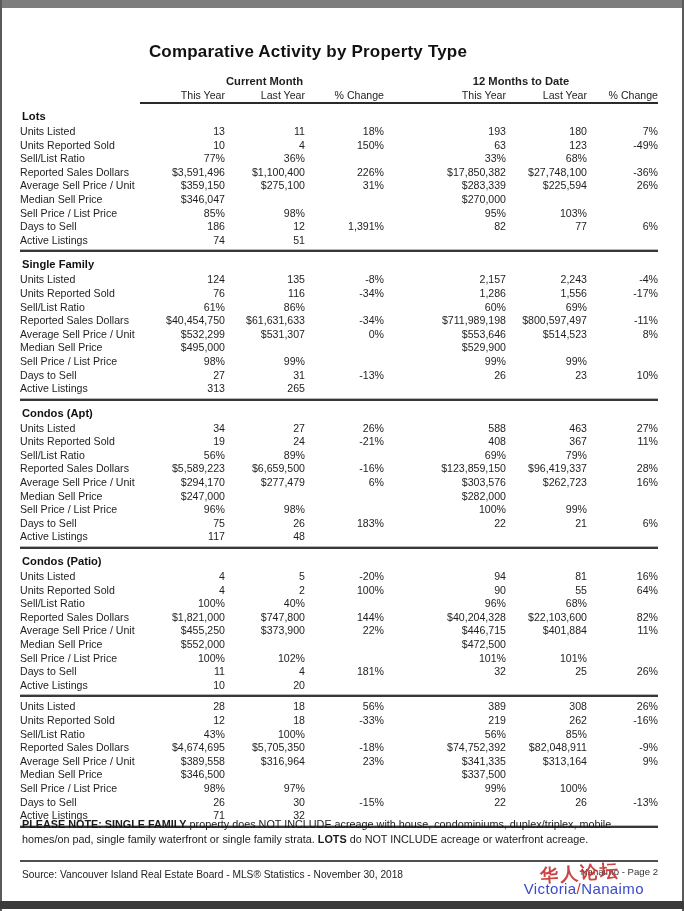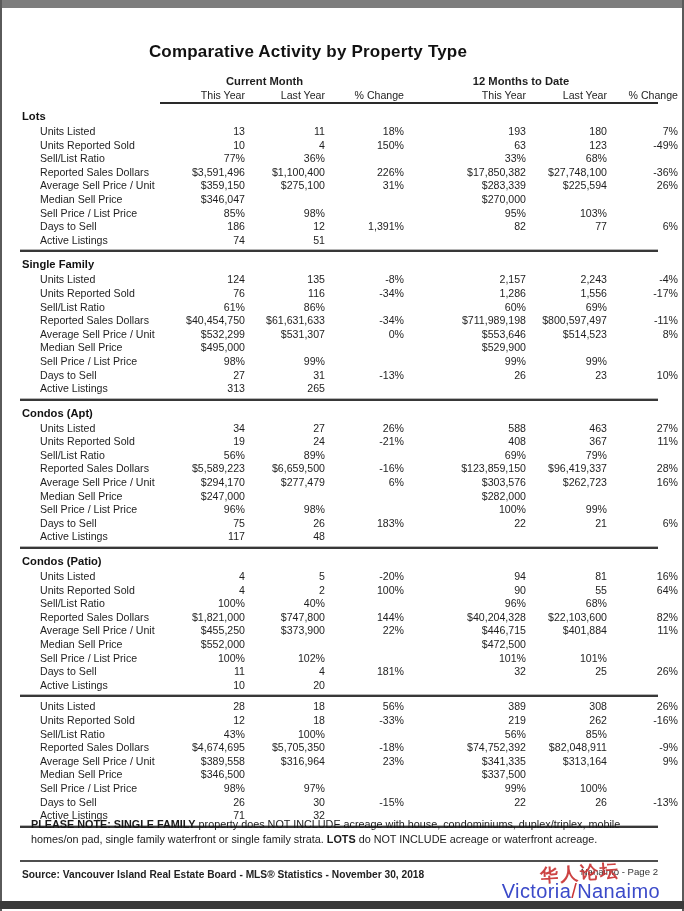--- a/index.html
+++ b/index.html
@@ -20,21 +20,20 @@
   }
 
   .report-table {
     position:absolute; top:75px; left:20px; width:638px;
     font-size:10.6px; color:#1e1e1e;
   }
   .grid-row {
     display:grid;
     grid-template-columns:125px 80px 80px 79px 122px 81px 71px;
     align-items:baseline;
-    margin-left:20px;
   }
   .grid-row .c { text-align:right; white-space:nowrap; }
   .grid-row .lbl { text-align:left; white-space:nowrap; }
 
   .group-header-row { display:grid; grid-template-columns:125px 239px 274px; }
   .group-header-row .gh { text-align:center; font-weight:bold; font-size:11.2px; padding-bottom:2px; }
 
   .subheader-row { position:relative; padding-bottom:3px; }
   .subheader-row::after {
     content:""; position:absolute; left:120px; right:0; bottom:0;
@@ -43,39 +42,39 @@
   .subheader-row .c, .subheader-row .lbl { font-size:10.6px; }
 
   .section { padding-top:3px; }
   .section-header { font-weight:bold; font-size:11.2px; padding:3px 0 3px 2px; color:#111; }
   .data-row { height:13.6px; line-height:13.6px; }
   .section-sep { border-bottom:2px solid #383838; margin-top:2px; }
   .section-sep.thin-top { border-top:1px solid #b5b5b5; }
 
   .note {
     position:absolute; top:817px; left:22px; width:636px;
-    font-size:10.8px; line-height:1.42; color:#1a1a1a;margin-left:9px;
+    font-size:10.8px; line-height:1.42; color:#1a1a1a;
   }
   .note b { font-weight:bold; }
 
   .footer-rule { position:absolute; top:860px; left:20px; width:638px; border-top:2px solid #4f4f4f; }
   .source-line {
-    position:absolute; top:869px; left:22px; font-size:10.2px; color:#222; white-space:nowrap;font-weight:bold;
+    position:absolute; top:869px; left:22px; font-size:10.2px; color:#222; white-space:nowrap;
   }
 
   .footer-right { position:absolute; top:863px; right:24px; width:220px; height:40px; }
   .page-label {
     position:absolute; top:3px; right:2px; font-size:9.6px; color:#333; white-space:nowrap;
   }
   .wm-cn {
     position:absolute; top:-2px; right:40px; font-size:18px; font-weight:bold;
     color:#c93434; transform:rotate(-4deg); letter-spacing:2px; opacity:.92; white-space:nowrap;
   }
   .wm-en {
-    position:absolute; top:17px; right:0; font-size:20px; letter-spacing:.4px; white-space:nowrap;
+    position:absolute; top:17px; right:16px; font-size:15px; letter-spacing:.4px; white-space:nowrap;
   }
   .wm-en .blue { color:#3b4ac9; }
   .wm-en .red  { color:#c93434; }
 </style>
 </head>
 <body>
 
 <div class="edge-top"></div>
 <div class="edge-left"></div>
 <div class="edge-right"></div>

